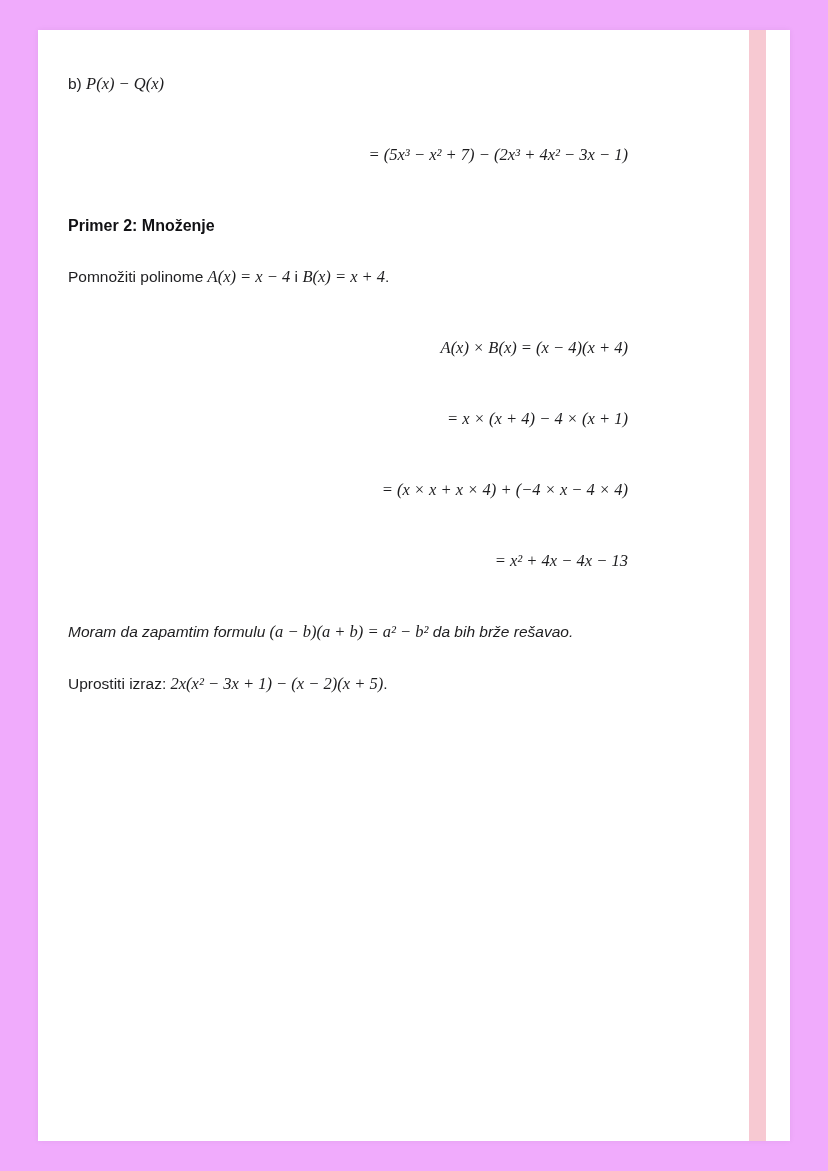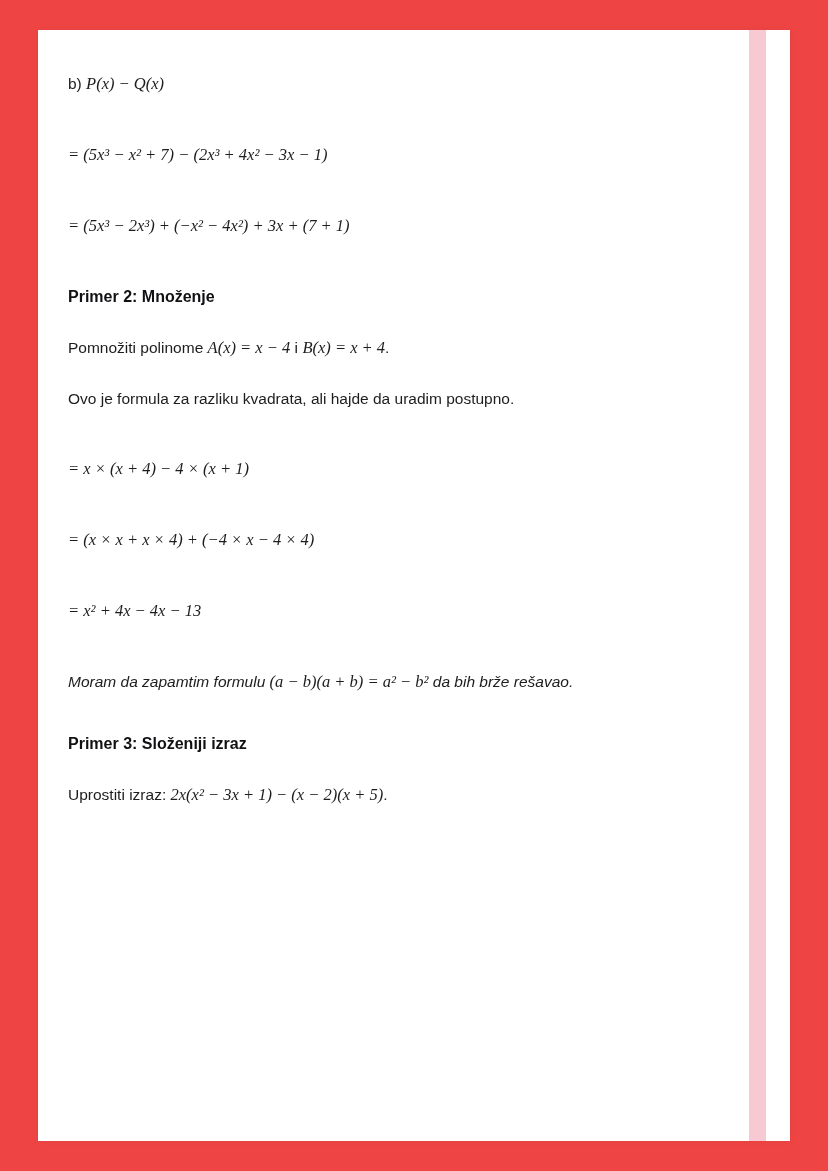--- a/index.html
+++ b/index.html
@@ -6,21 +6,21 @@
     margin: 0;
     padding: 0;
     background: #efeff1;
     font-family: "Liberation Sans", sans-serif;
     color: #1d1d1f;
   }
   .canvas {
     width: 828px;
     height: 1171px;
     margin: 0 auto;
-    background: #ef4444;
+    background: #f0abfc;
     overflow: hidden;
   }
   .page {
     position: relative;
     width: 752px;
     min-height: 1111px;
     margin: 30px auto 0;
     background: #ffffff;
     box-sizing: border-box;
     padding: 42px 0 40px;
@@ -40,21 +40,21 @@
     font-size: 15.5px;
     line-height: 1.45;
   }
   .math {
     font-family: "Liberation Serif", serif;
     font-style: italic;
     font-size: 16.5px;
   }
   .eq {
     width: 560px;
-    text-align: left;
+    text-align: right;
     margin: 47px 0;
     white-space: nowrap;
   }
   p.body-line {
     margin: 28px 0;
   }
   h3.heading {
     font-size: 16px;
     font-weight: bold;
     margin: 32px 0 26px;
@@ -70,37 +70,35 @@
 
 <div class="canvas">
   <div class="page">
     <div class="stripe"></div>
 
     <div class="content">
 
       <p class="body-line" style="margin-top:0;"><span>b) </span><span class="math">P(x) − Q(x)</span></p>
 
       <div class="eq math">= (5x³ − x² + 7) − (2x³ + 4x² − 3x − 1)</div>
-      <div class="eq math">= (5x³ − 2x³) + (−x² − 4x²) + 3x + (7 + 1)</div>
 
       <h3 class="heading">Primer 2: Množenje</h3>
 
       <p class="body-line"><span>Pomnožiti polinome </span><span class="math">A(x) = x − 4</span><span> i </span><span class="math">B(x) = x + 4</span><span>.</span></p>
 
+      <div class="eq math">A(x) × B(x) = (x − 4)(x + 4)</div>
 
-      <p class="body-line">Ovo je formula za razliku kvadrata, ali hajde da uradim postupno.</p>
 
       <div class="eq math">= x × (x + 4) − 4 × (x + 1)</div>
       <div class="eq math">= (x × x + x × 4) + (−4 × x − 4 × 4)</div>
       <div class="eq math">= x² + 4x − 4x − 13</div>
 
 
 
       <p class="body-line italic-note"><span>Moram da zapamtim formulu </span><span class="math">(a − b)(a + b) = a² − b²</span><span> da bih brže rešavao.</span></p>
 
-      <h3 class="heading" style="margin-top:38px;">Primer 3: Složeniji izraz</h3>
 
       <p class="body-line"><span>Uprostiti izraz: </span><span class="math">2x(x² − 3x + 1) − (x − 2)(x + 5)</span><span>.</span></p>
 
     </div>
 
   </div>
 </div>
 
 </body></html>

